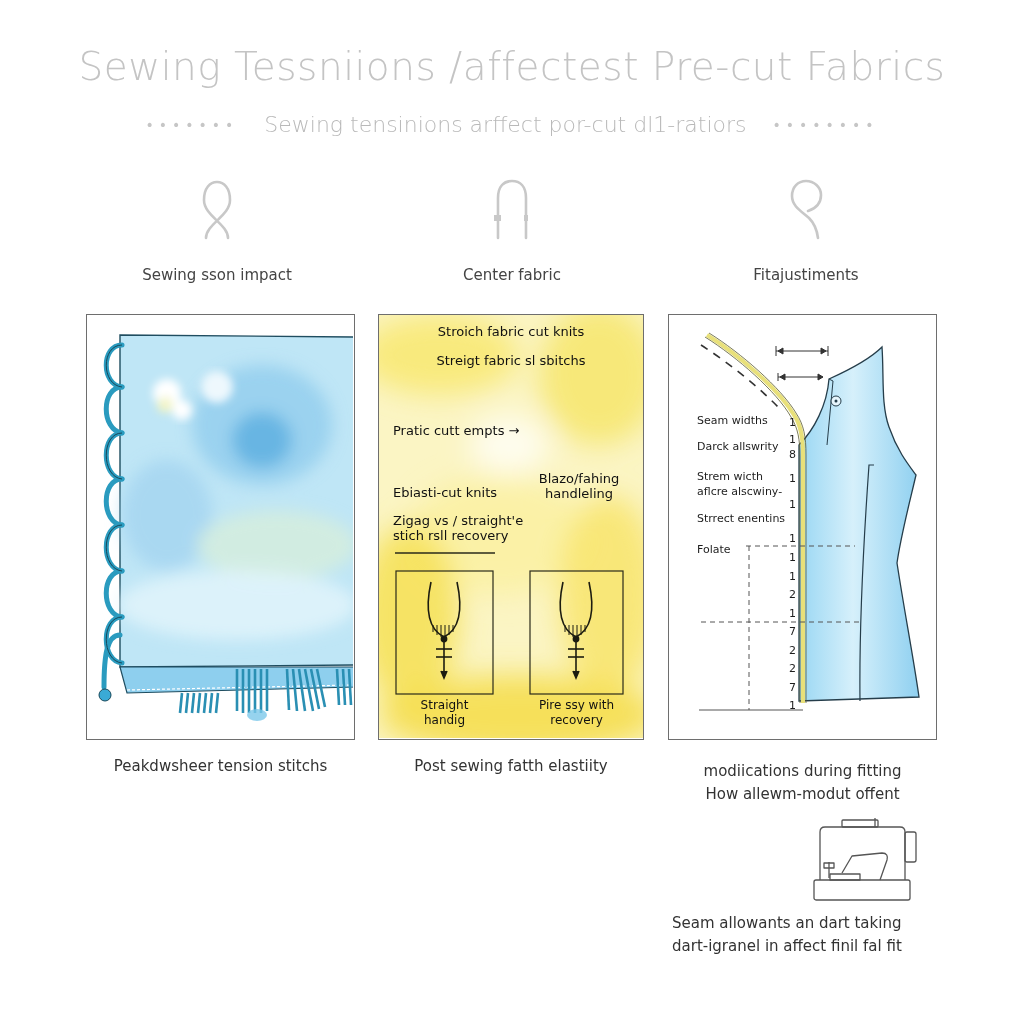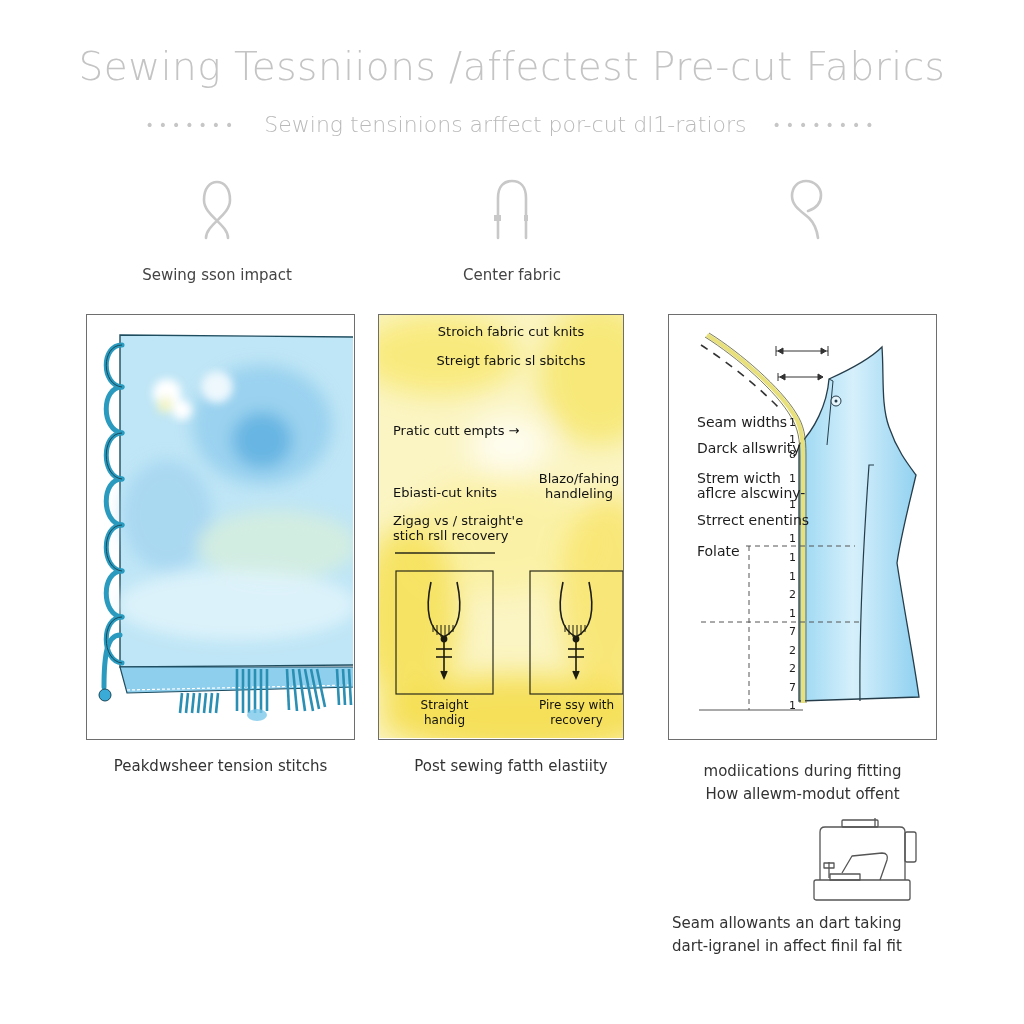--- a/index.html
+++ b/index.html
@@ -8,21 +8,21 @@
   .title{left:0;width:1024px;top:44px;text-align:center;font-size:39px;font-weight:300;color:#c4c4c4;letter-spacing:0.5px;font-family:"DejaVu Sans",sans-serif;}
   .subtitle-row{left:0;width:1024px;top:112px;display:flex;justify-content:center;align-items:center;gap:26px;color:#b8b8b8;}
   .subtitle{font-size:22px;color:#b9b9b9;font-weight:300;}
   .dots{font-size:14px;letter-spacing:5px;color:#c6c6c6;}
   .icon-col{width:260px;text-align:center;}
   .icon-col svg{display:block;margin:0 auto;}
   .icon-label{font-size:15px;color:#444;margin-top:26px;}
   .panel{border:1.5px solid #6e6e6e;box-sizing:border-box;background:#fff;overflow:hidden;}
   .caption{font-size:15px;color:#333;text-align:center;}
   .p2text{position:absolute;font-size:13px;color:#111;font-family:"DejaVu Sans",sans-serif;}
-  .p3label{position:absolute;font-size:14px;color:#1d1d1d;}
+  .p3label{position:absolute;font-size:11px;color:#1d1d1d;}
   .p3num{position:absolute;font-size:11px;color:#1d1d1d;}
 </style>
 </head>
 <body>
 
 <div class="abs title">Sewing Tessniions /affectest Pre-cut Fabrics</div>
 <div class="abs subtitle-row">
   <span class="dots">•••••••</span>
   <span class="subtitle">Sewing tensinions arffect por-cut dl1-ratiors</span>
   <span class="dots">••••••••</span>
@@ -39,20 +39,21 @@
     <path d="M11 60 L11 20 C11 8 17 3 25 3 C33 3 39 8 39 20 L39 60" fill="none" stroke="#c8c8c8" stroke-width="2.6" stroke-linecap="round"></path>
     <rect x="7" y="37" width="7" height="6" fill="#c8c8c8"></rect>
     <rect x="37" y="37" width="4" height="6" fill="#c8c8c8"></rect>
   </svg>
   <div class="icon-label">Center fabric</div>
 </div>
 <div class="abs icon-col" style="left:676px;top:178px;">
   <svg width="50" height="62" viewBox="0 0 50 62">
     <path d="M27 33 C36 30 40 24 40 17 C40 9 33 3 25 3 C17 3 11 9 11 18 C11 28 20 33 28 40 C33 45 36 52 37 60" fill="none" stroke="#c8c8c8" stroke-width="2.6" stroke-linecap="round"></path>
   </svg>
+  <div class="icon-label">Fitajustiments</div>
 </div>
 
 <div class="abs panel" style="left:86px;top:314px;width:269px;height:426px;">
   <svg width="266" height="423" viewBox="0 0 266 423">
     <defs>
       <filter id="blur1">
           <feGaussianBlur stdDeviation="8"></feGaussianBlur>
         </filter>
       <filter id="blur2">
           <feGaussianBlur stdDeviation="4"></feGaussianBlur>
@@ -118,21 +119,21 @@
         <line x1="230" y1="354" x2="238" y2="392"></line>
       <line x1="250" y1="354" x2="252" y2="390"></line>
         <line x1="256" y1="354" x2="258" y2="390"></line>
       <line x1="262" y1="354" x2="264" y2="390"></line>
     </g>
     <ellipse cx="170" cy="400" rx="10" ry="6" fill="#7cc8ea" opacity="0.8"></ellipse>
   </svg>
 </div>
 <div class="abs caption" style="left:86px;top:757px;width:269px;">Peakdwsheer tension stitchs</div>
 
-<div class="abs panel" style="left:378px;top:314px;width:246px;height:426px;">
+<div class="abs panel" style="left:378px;top:314px;width:266px;height:426px;">
   <svg class="abs" style="left:0;top:0;" width="264" height="423" viewBox="0 0 264 423">
     <defs>
         <filter id="blurY">
           <feGaussianBlur stdDeviation="14"></feGaussianBlur>
         </filter>
       </defs>
     <rect width="264" height="423" fill="#fbf5c4"></rect>
     <g filter="url(#blurY)">
       <ellipse cx="60" cy="40" rx="80" ry="40" fill="#f7e76a" opacity="0.8"></ellipse>
       <ellipse cx="220" cy="60" rx="60" ry="70" fill="#f5e25a" opacity="0.7"></ellipse>

